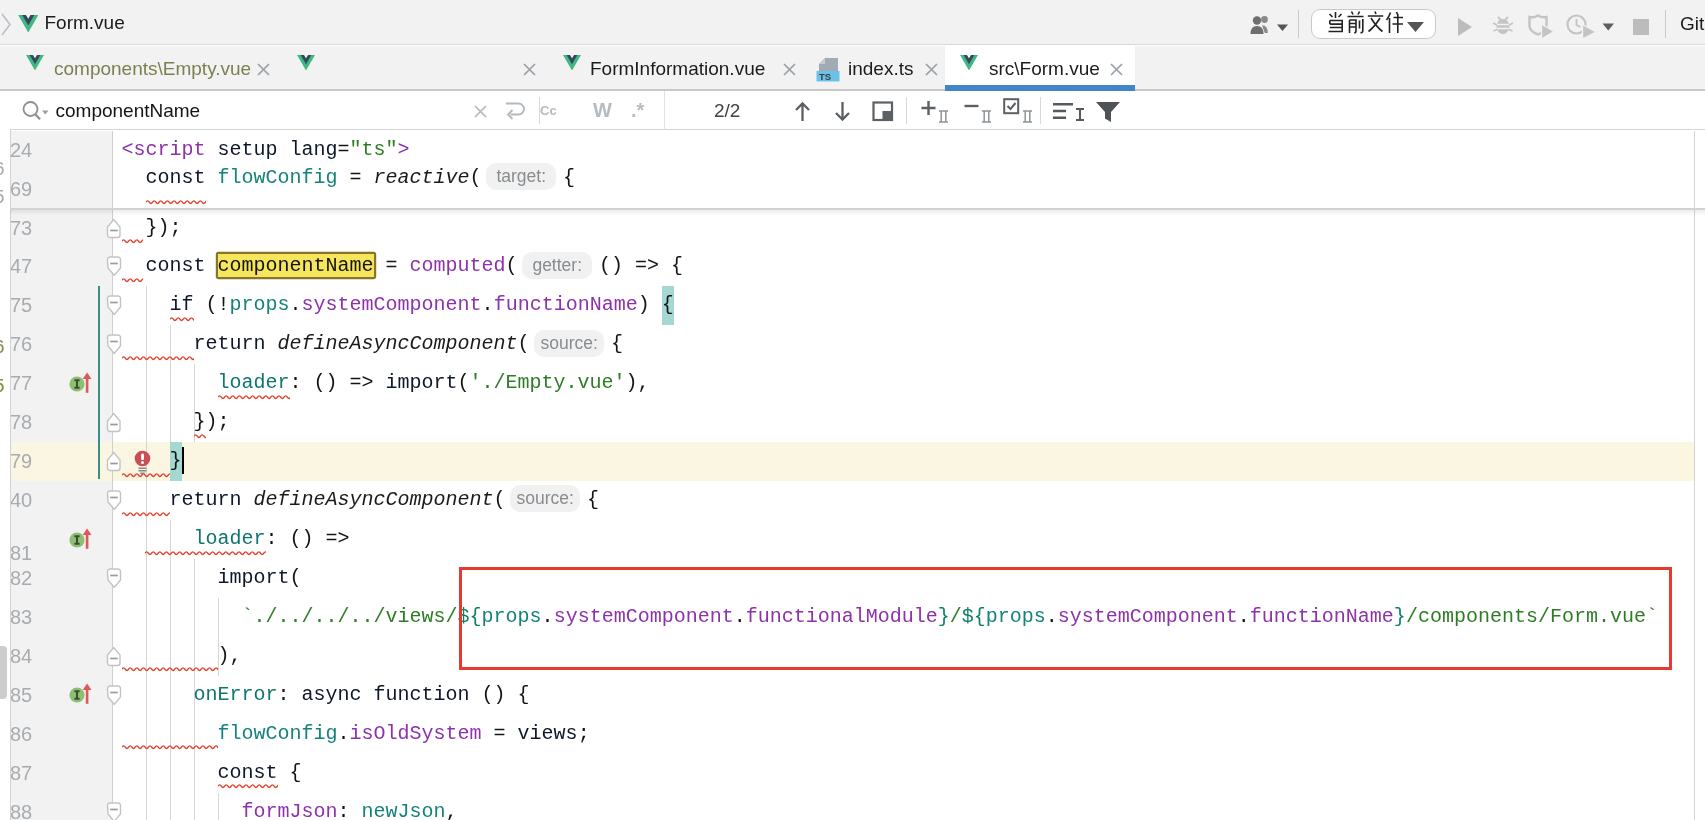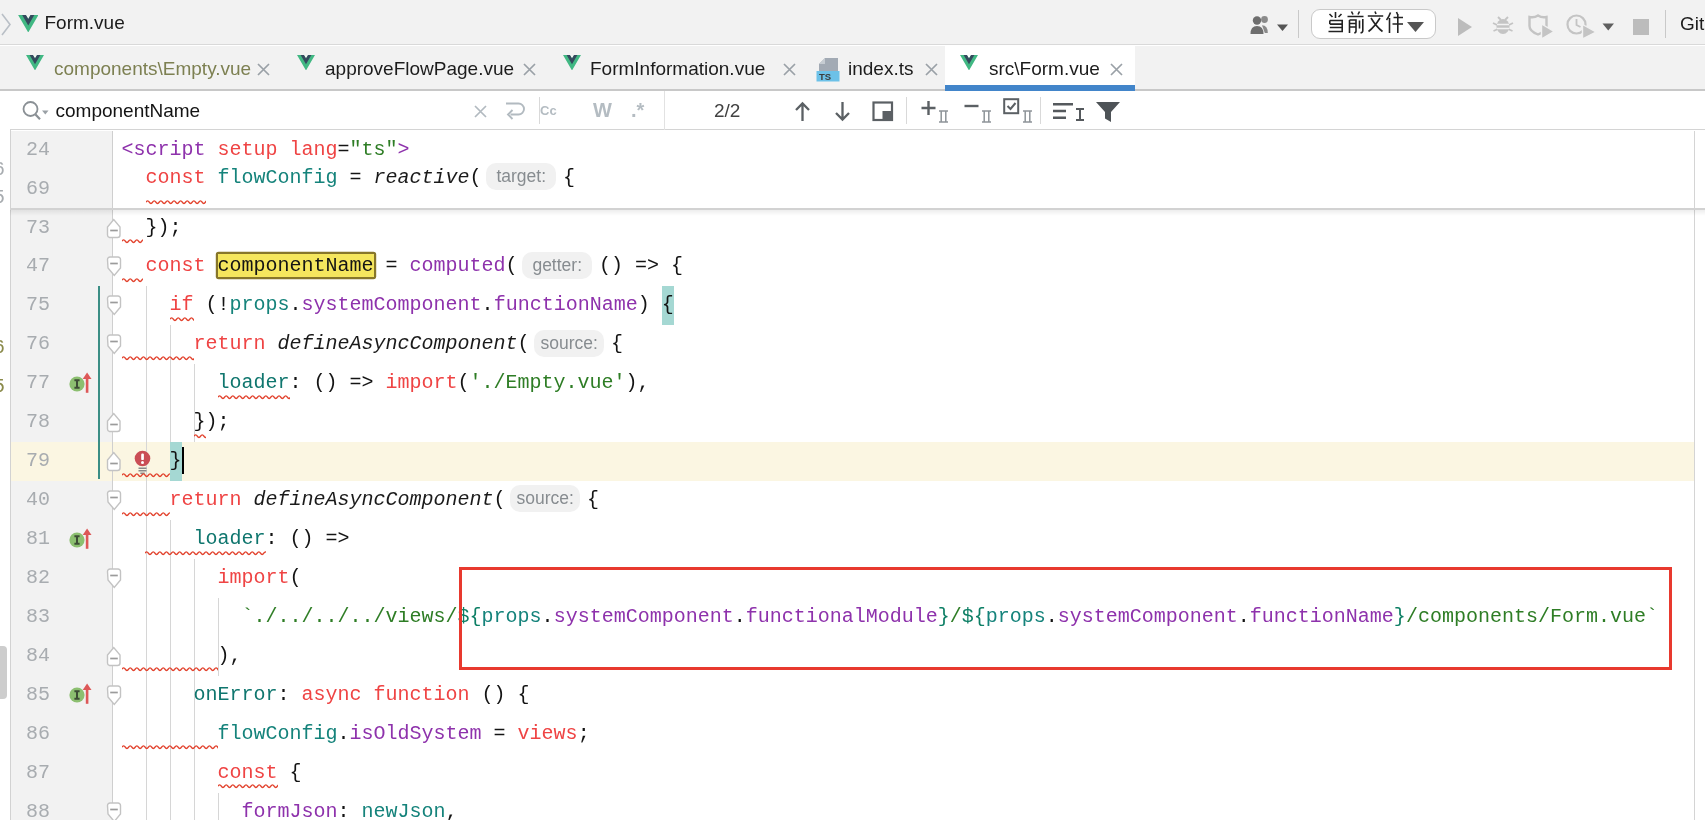--- a/index.html
+++ b/index.html
@@ -1,20 +1,20 @@
 <!DOCTYPE html>
 <html><head><meta charset="utf-8"><style>
 *{margin:0;padding:0;box-sizing:border-box}
 body{width:1705px;height:820px;overflow:hidden;font-family:"Liberation Sans",sans-serif;background:#fff}
 #app{position:relative;width:1705px;height:820px;overflow:hidden}
 .abs{position:absolute}
 .r{position:absolute;left:121.5px;white-space:pre;font-family:"Liberation Mono",monospace;font-size:20px;line-height:38.94px;height:38.94px;color:#141414}
 .sr{position:absolute;left:121.5px;white-space:pre;font-family:"Liberation Mono",monospace;font-size:20px;line-height:38.75px;height:38.75px;color:#141414}
-.ln{position:absolute;width:40px;text-align:right;font-family:Liberation Mono, monospace;font-size:20px;color:#a8acb0;left:10px}
-.kw{color:#ef4444}
+.ln{position:absolute;width:40px;text-align:left;font-family:Liberation Sans, sans-serif;font-size:20px;color:#a8acb0;left:10px}
+.kw{color:#0f172a}
 .pu{color:#8e32ac}
 .te{color:#15837b}
 .gr{color:#2e7d25}
 .tg{color:#0d7f65}
 .br{color:#0f766e}
 .it{font-style:italic;color:#1a1a1a}
 .pill{display:inline-block;width:70px;margin:0 6.8px 0 4.6px;height:27px;line-height:27px;border-radius:10px;background:#f1f1f1;color:#878c90;font-family:"Liberation Sans",sans-serif;font-size:17.5px;text-align:center;vertical-align:middle;position:relative;top:-1px}
 .wv{position:absolute;height:7px;overflow:hidden}
 .wv svg{display:block}
 .guide{position:absolute;width:1px;background:#d6d6d6}
@@ -35,21 +35,21 @@
 <div class="abs" style="left:169.5px;top:442.1px;width:12px;height:38.9px;background:#a5d8d3"></div>
 <div class="abs" style="left:112px;top:131px;width:1.2px;height:689px;background:#cfcfcf"></div>
 <div class="ln" style="top:208.5px;line-height:38.94px;height:38.94px">73</div>
 <div class="ln" style="top:247.4px;line-height:38.94px;height:38.94px">47</div>
 <div class="ln" style="top:286.4px;line-height:38.94px;height:38.94px">75</div>
 <div class="ln" style="top:325.3px;line-height:38.94px;height:38.94px">76</div>
 <div class="ln" style="top:364.3px;line-height:38.94px;height:38.94px">77</div>
 <div class="ln" style="top:403.2px;line-height:38.94px;height:38.94px">78</div>
 <div class="ln" style="top:442.1px;line-height:38.94px;height:38.94px">79</div>
 <div class="ln" style="top:481.1px;line-height:38.94px;height:38.94px">40</div>
-<div class="ln" style="top:520.0px;line-height:38.94px;height:38.94px">81</div>
+<div class="ln" style="top:534px;line-height:38.94px;height:38.94px">81</div>
 <div class="ln" style="top:559.0px;line-height:38.94px;height:38.94px">82</div>
 <div class="ln" style="top:597.9px;line-height:38.94px;height:38.94px">83</div>
 <div class="ln" style="top:636.8px;line-height:38.94px;height:38.94px">84</div>
 <div class="ln" style="top:675.8px;line-height:38.94px;height:38.94px">85</div>
 <div class="ln" style="top:714.7px;line-height:38.94px;height:38.94px">86</div>
 <div class="ln" style="top:753.7px;line-height:38.94px;height:38.94px">87</div>
 <div class="ln" style="top:792.6px;line-height:38.94px;height:38.94px">88</div>
 <div class="ln" style="top:131px;line-height:38.75px;height:38.75px">24</div>
 <div class="ln" style="top:169.75px;line-height:38.75px;height:38.75px">69</div>
 <svg style="position:absolute;left:106px;top:256.4px" width="16" height="21">
@@ -286,21 +286,20 @@
       <path fill="#35495E" d="M204.8 0L128 132.48 51.2 0h46.72L128 51.2 157.44 0Z"></path>
     </svg>
 <div class="tabtext" style="left:54px;top:46px;color:#7d8052">components\Empty.vue</div>
 <svg style="position:absolute;left:257.0px;top:63.0px" width="13" height="13">
       <path d="M1 1 L12 12 M12 1 L1 12" stroke="#9aa1a7" stroke-width="1.7"></path>
     </svg>
 <svg viewBox="0 0 256 221" style="position:absolute;left:297.0px;top:54.5px;width:18.0px;height:15.5px">
       <path fill="#41B883" d="M204.8 0H256L128 220.8 0 0h97.92L128 51.2 157.44 0Z"></path>
       <path fill="#35495E" d="M204.8 0L128 132.48 51.2 0h46.72L128 51.2 157.44 0Z"></path>
     </svg>
-<div class="tabtext" style="left:325px;top:46px">approveFlowPage.vue</div>
 <svg style="position:absolute;left:523.0px;top:63.0px" width="13" height="13">
       <path d="M1 1 L12 12 M12 1 L1 12" stroke="#9aa1a7" stroke-width="1.7"></path>
     </svg>
 <svg viewBox="0 0 256 221" style="position:absolute;left:563.0px;top:54.5px;width:18.0px;height:15.5px">
       <path fill="#41B883" d="M204.8 0H256L128 220.8 0 0h97.92L128 51.2 157.44 0Z"></path>
       <path fill="#35495E" d="M204.8 0L128 132.48 51.2 0h46.72L128 51.2 157.44 0Z"></path>
     </svg>
 <div class="tabtext" style="left:590px;top:46px">FormInformation.vue</div>
 <svg style="position:absolute;left:783.0px;top:63.0px" width="13" height="13">
       <path d="M1 1 L12 12 M12 1 L1 12" stroke="#9aa1a7" stroke-width="1.7"></path>

